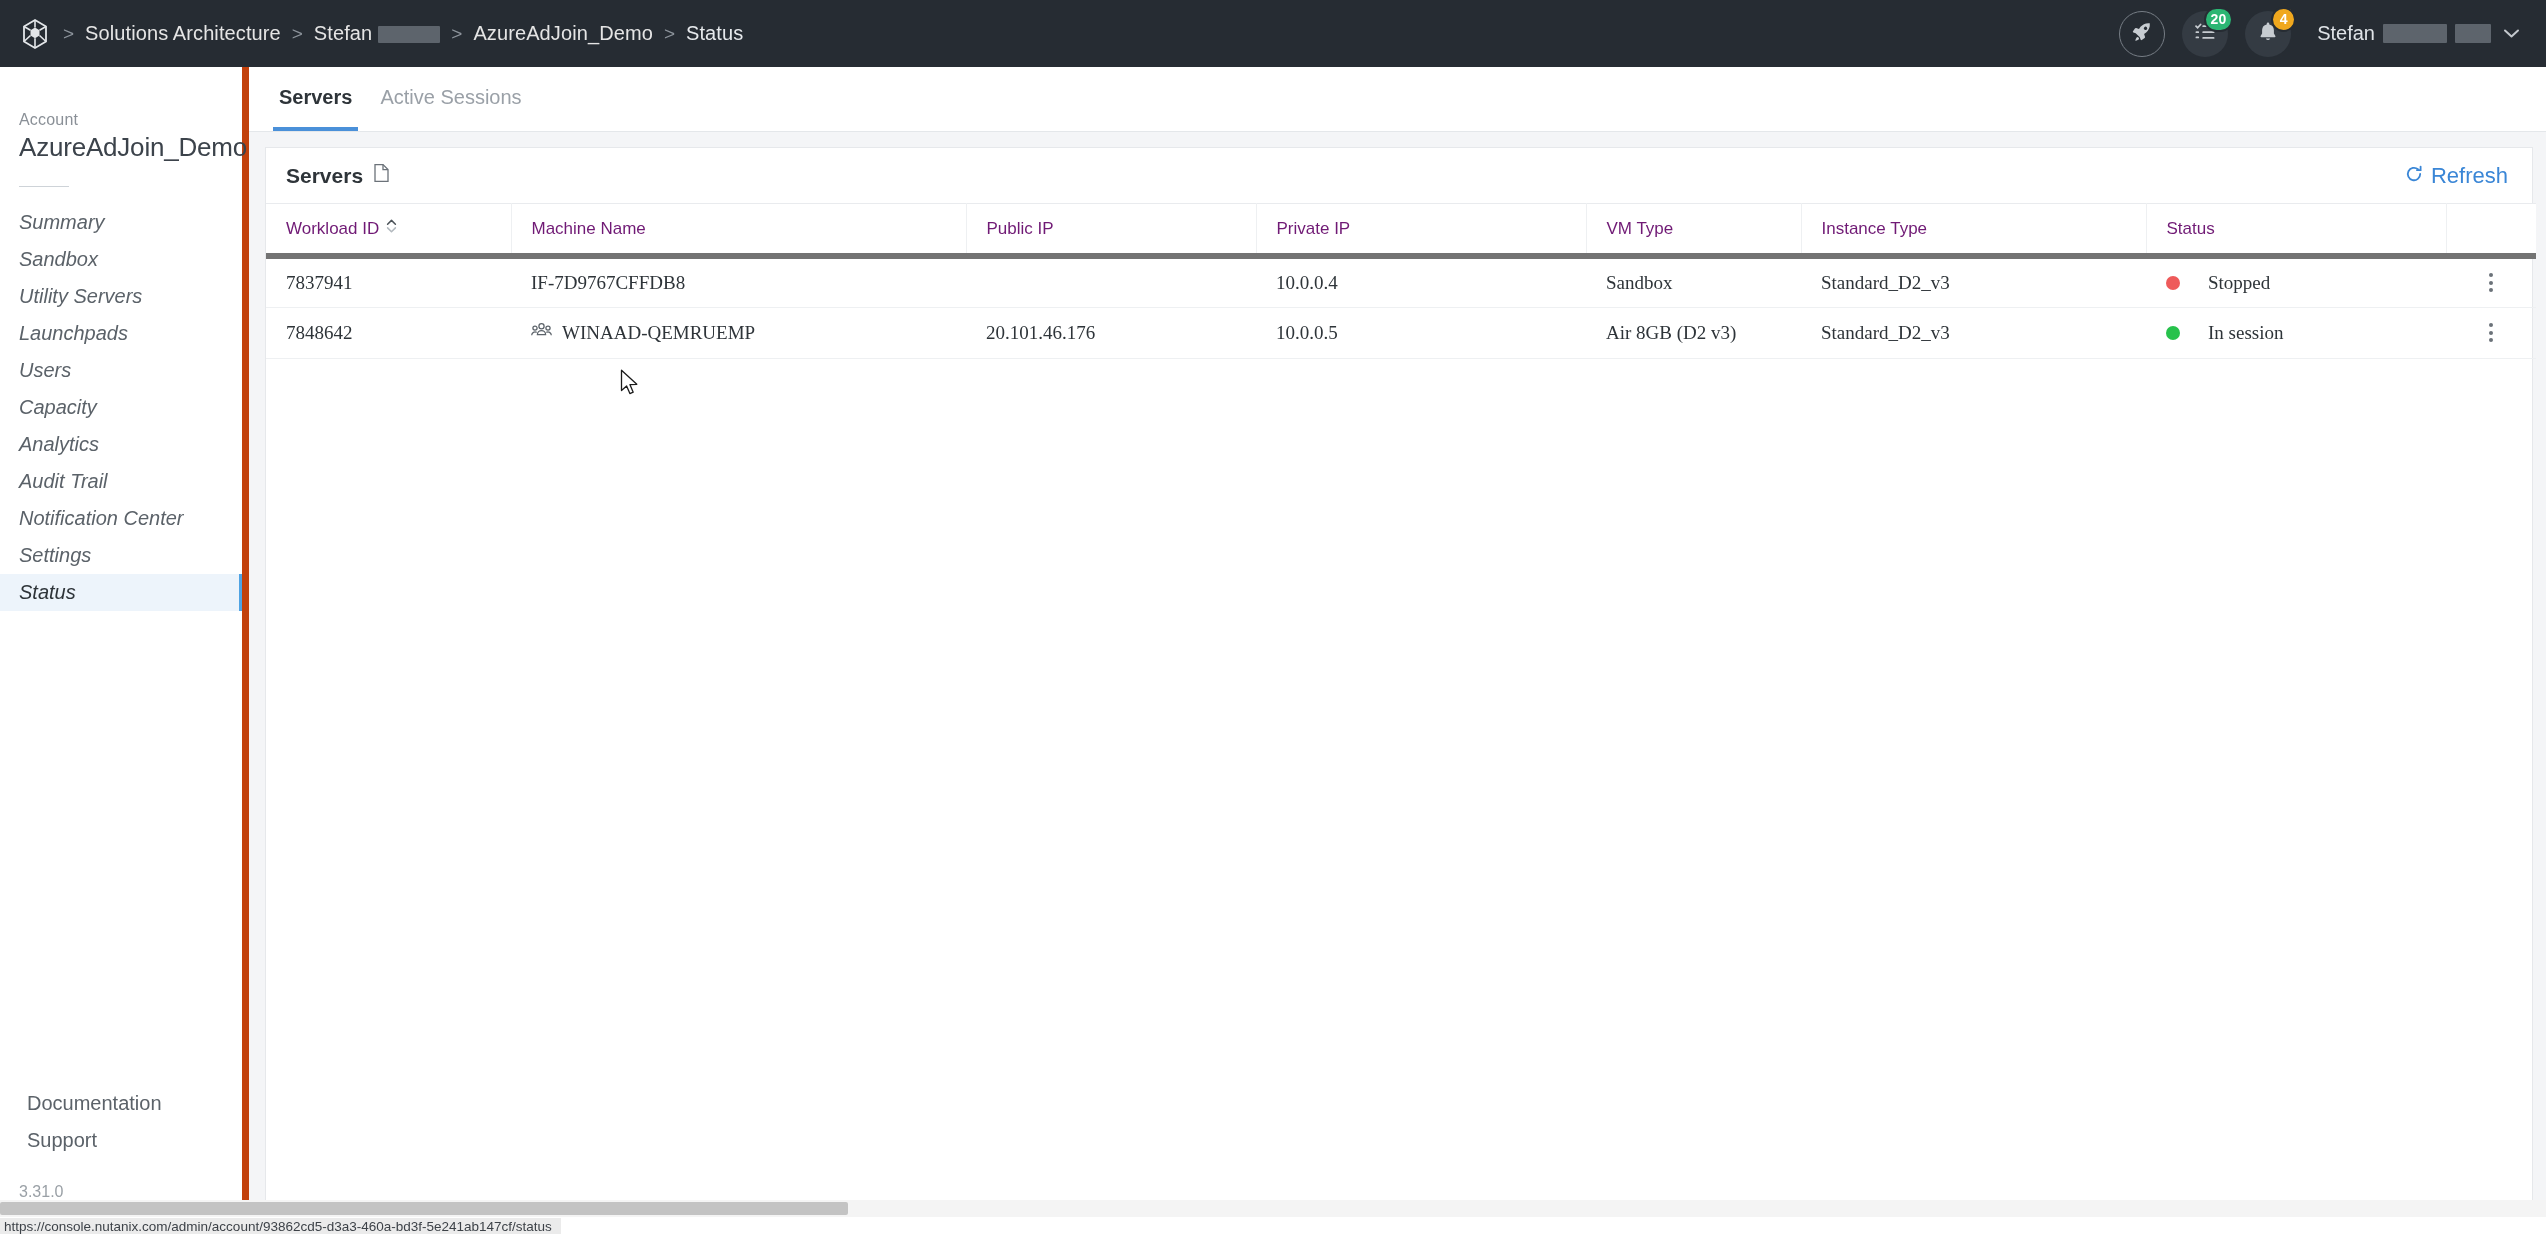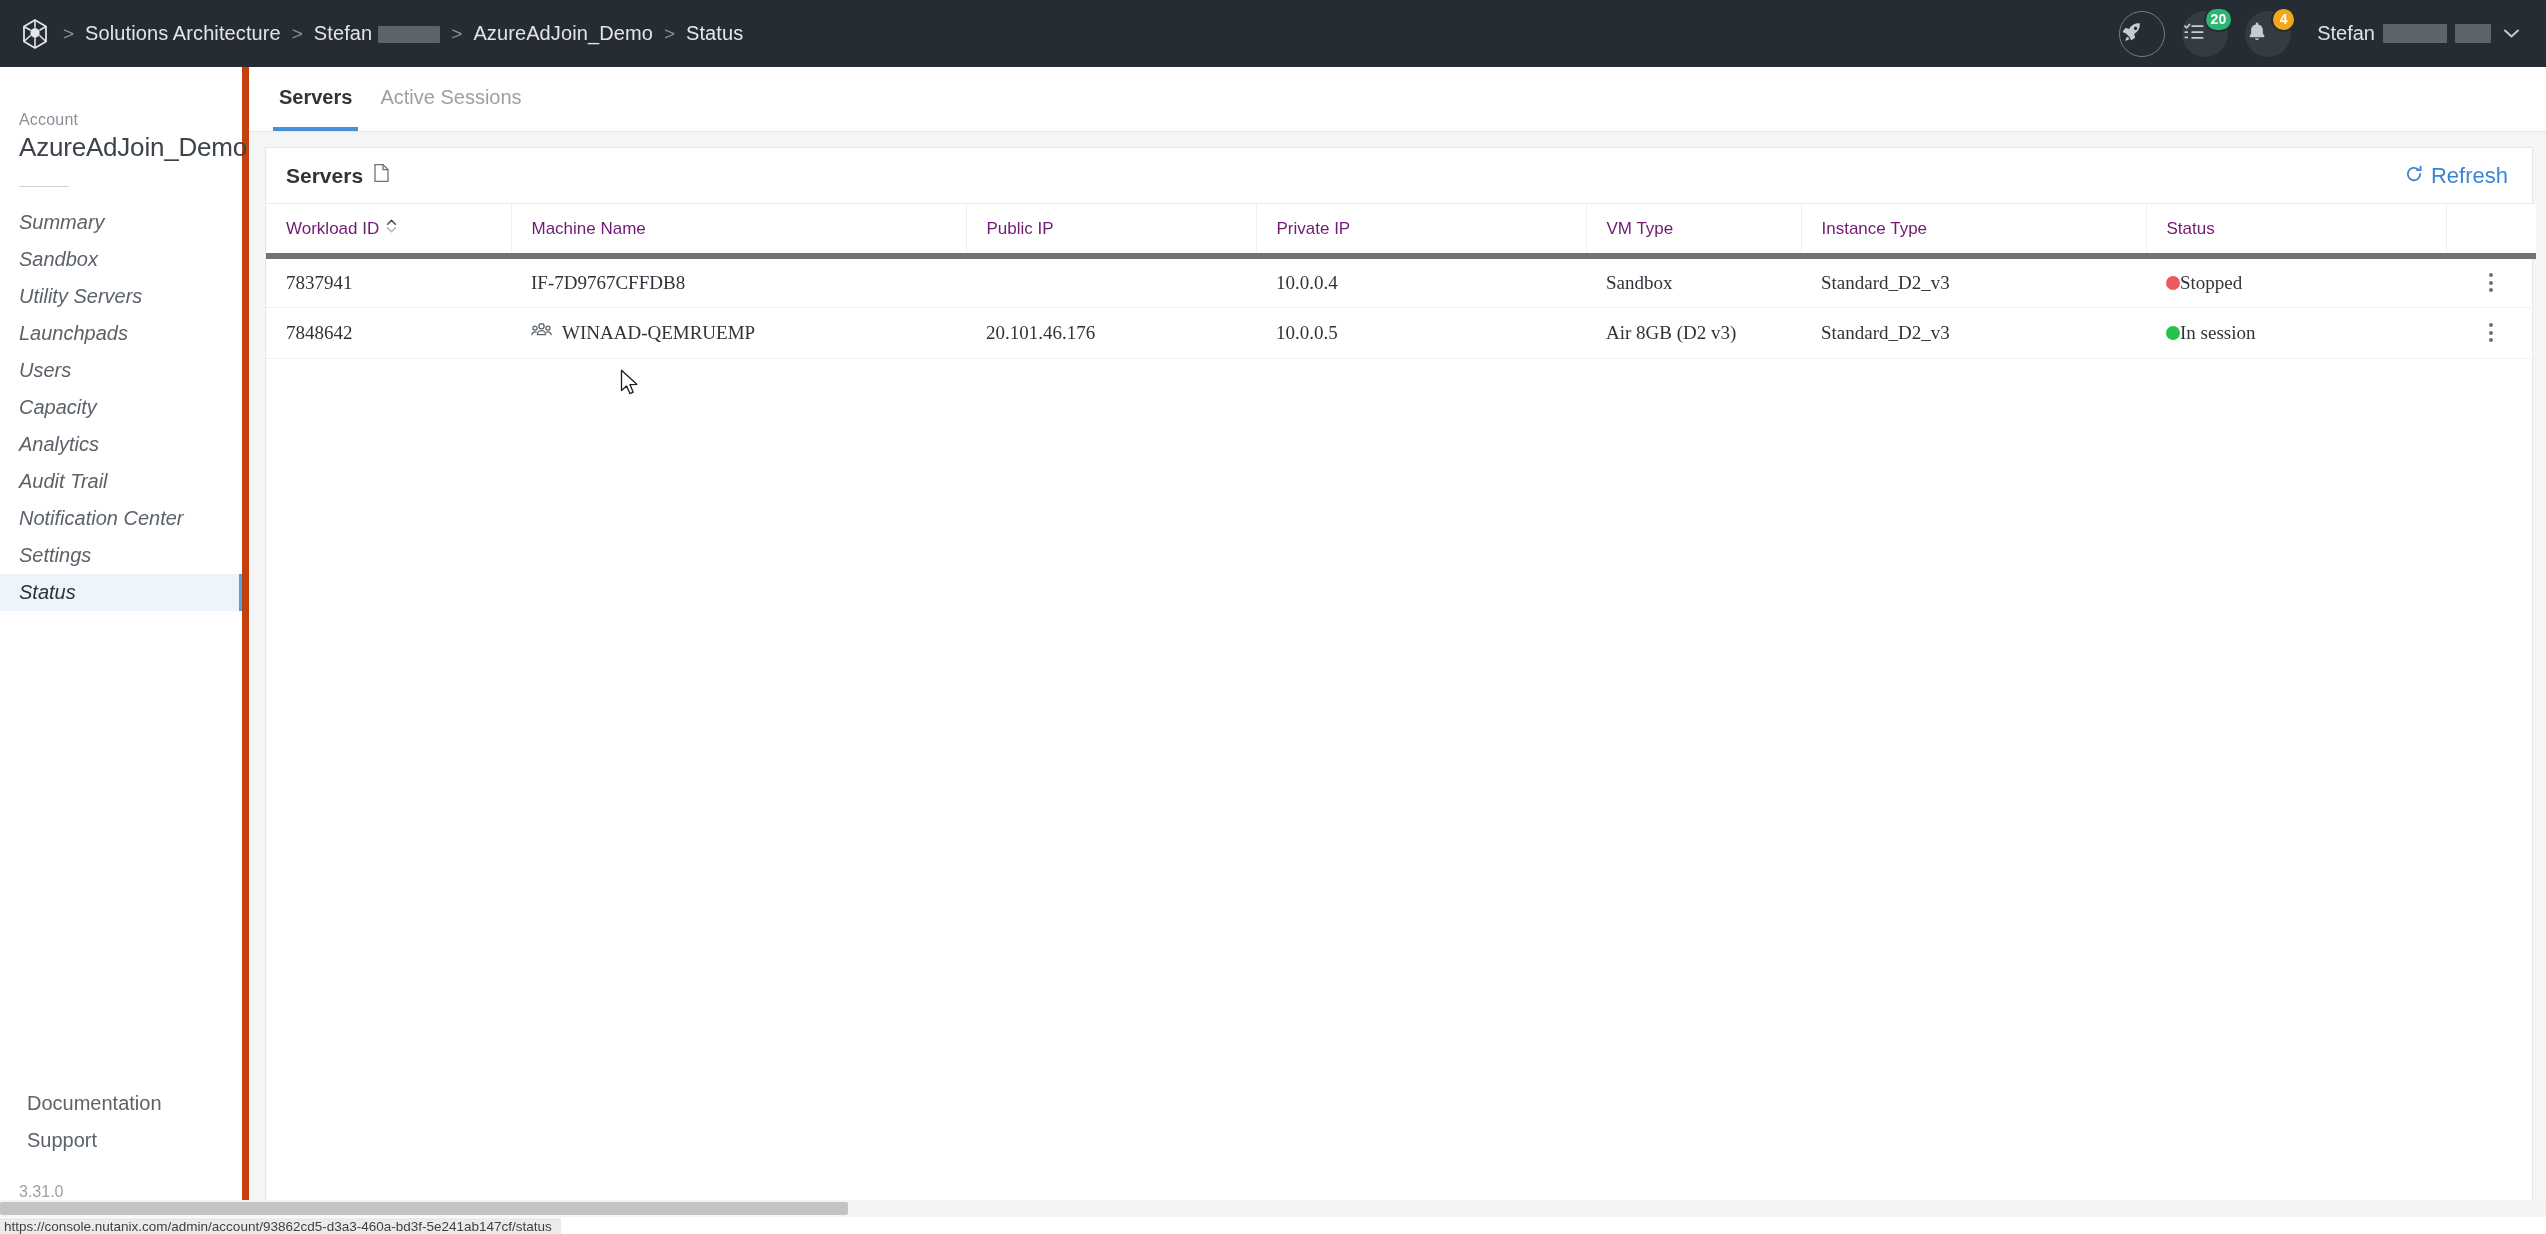--- a/index.html
+++ b/index.html
@@ -25,21 +25,21 @@
   .crumb.last { color: #e6e9ec; }
   .crumb-redact {
     display: inline-block; width: 62px; height: 17px;
     background: #5d646c; vertical-align: middle;
     margin-left: 6px; border-radius: 1px;
   }
 
   .topbar-right { display: flex; align-items: center; padding-right: 26px; gap: 0px; }
   .icon-circle {
     width: 46px; height: 46px; border-radius: 50%;
-    display: flex; align-items: center; 
+    display: flex; align-items: center; justify-content: center;
     position: relative; margin-left: 17px; cursor: pointer;
   }
   .icon-circle.outlined { border: 1.5px solid #767d85; }
   .icon-circle.filled { background: #343b43; }
   .badge {
     position: absolute; top: -4px; right: -5px;
     min-width: 25px; height: 25px; border-radius: 13px;
     font-size: 14px; font-weight: 700; color: #ffffff;
     display: flex; align-items: center; justify-content: center;
     padding: 0 5px; border: 2px solid #262c33;
@@ -145,21 +145,21 @@
     background: #ffffff; vertical-align: middle;
   }
   thead th:last-child { border-right: none; }
   .th-inner { display: flex; align-items: center; gap: 7px; }
   tbody td {
     font-size: 19px; color: #2e3439;
     padding: 0 0 0 20px; height: 51px;
     border-bottom: 1px solid #eef0f2; vertical-align: middle; font-family: Liberation Serif, serif;
   }
   .cell-flex { display: flex; align-items: center; gap: 10px; }
-  .status-cell { display: flex; align-items: center; gap: 0; }
+  .status-cell { display: flex; align-items: center; gap: 28px; }
   .dot { width: 14px; height: 14px; border-radius: 50%; flex: none; }
   .kebab {
     display: flex; flex-direction: column; gap: 3.5px;
     align-items: center; cursor: pointer;
   }
   .kebab i { width: 4px; height: 4px; border-radius: 50%; background: #6b7279; display:block; }
   .kebab-cell { padding: 0; }
   .kebab-wrap { display: flex; justify-content: center; }
 
   

